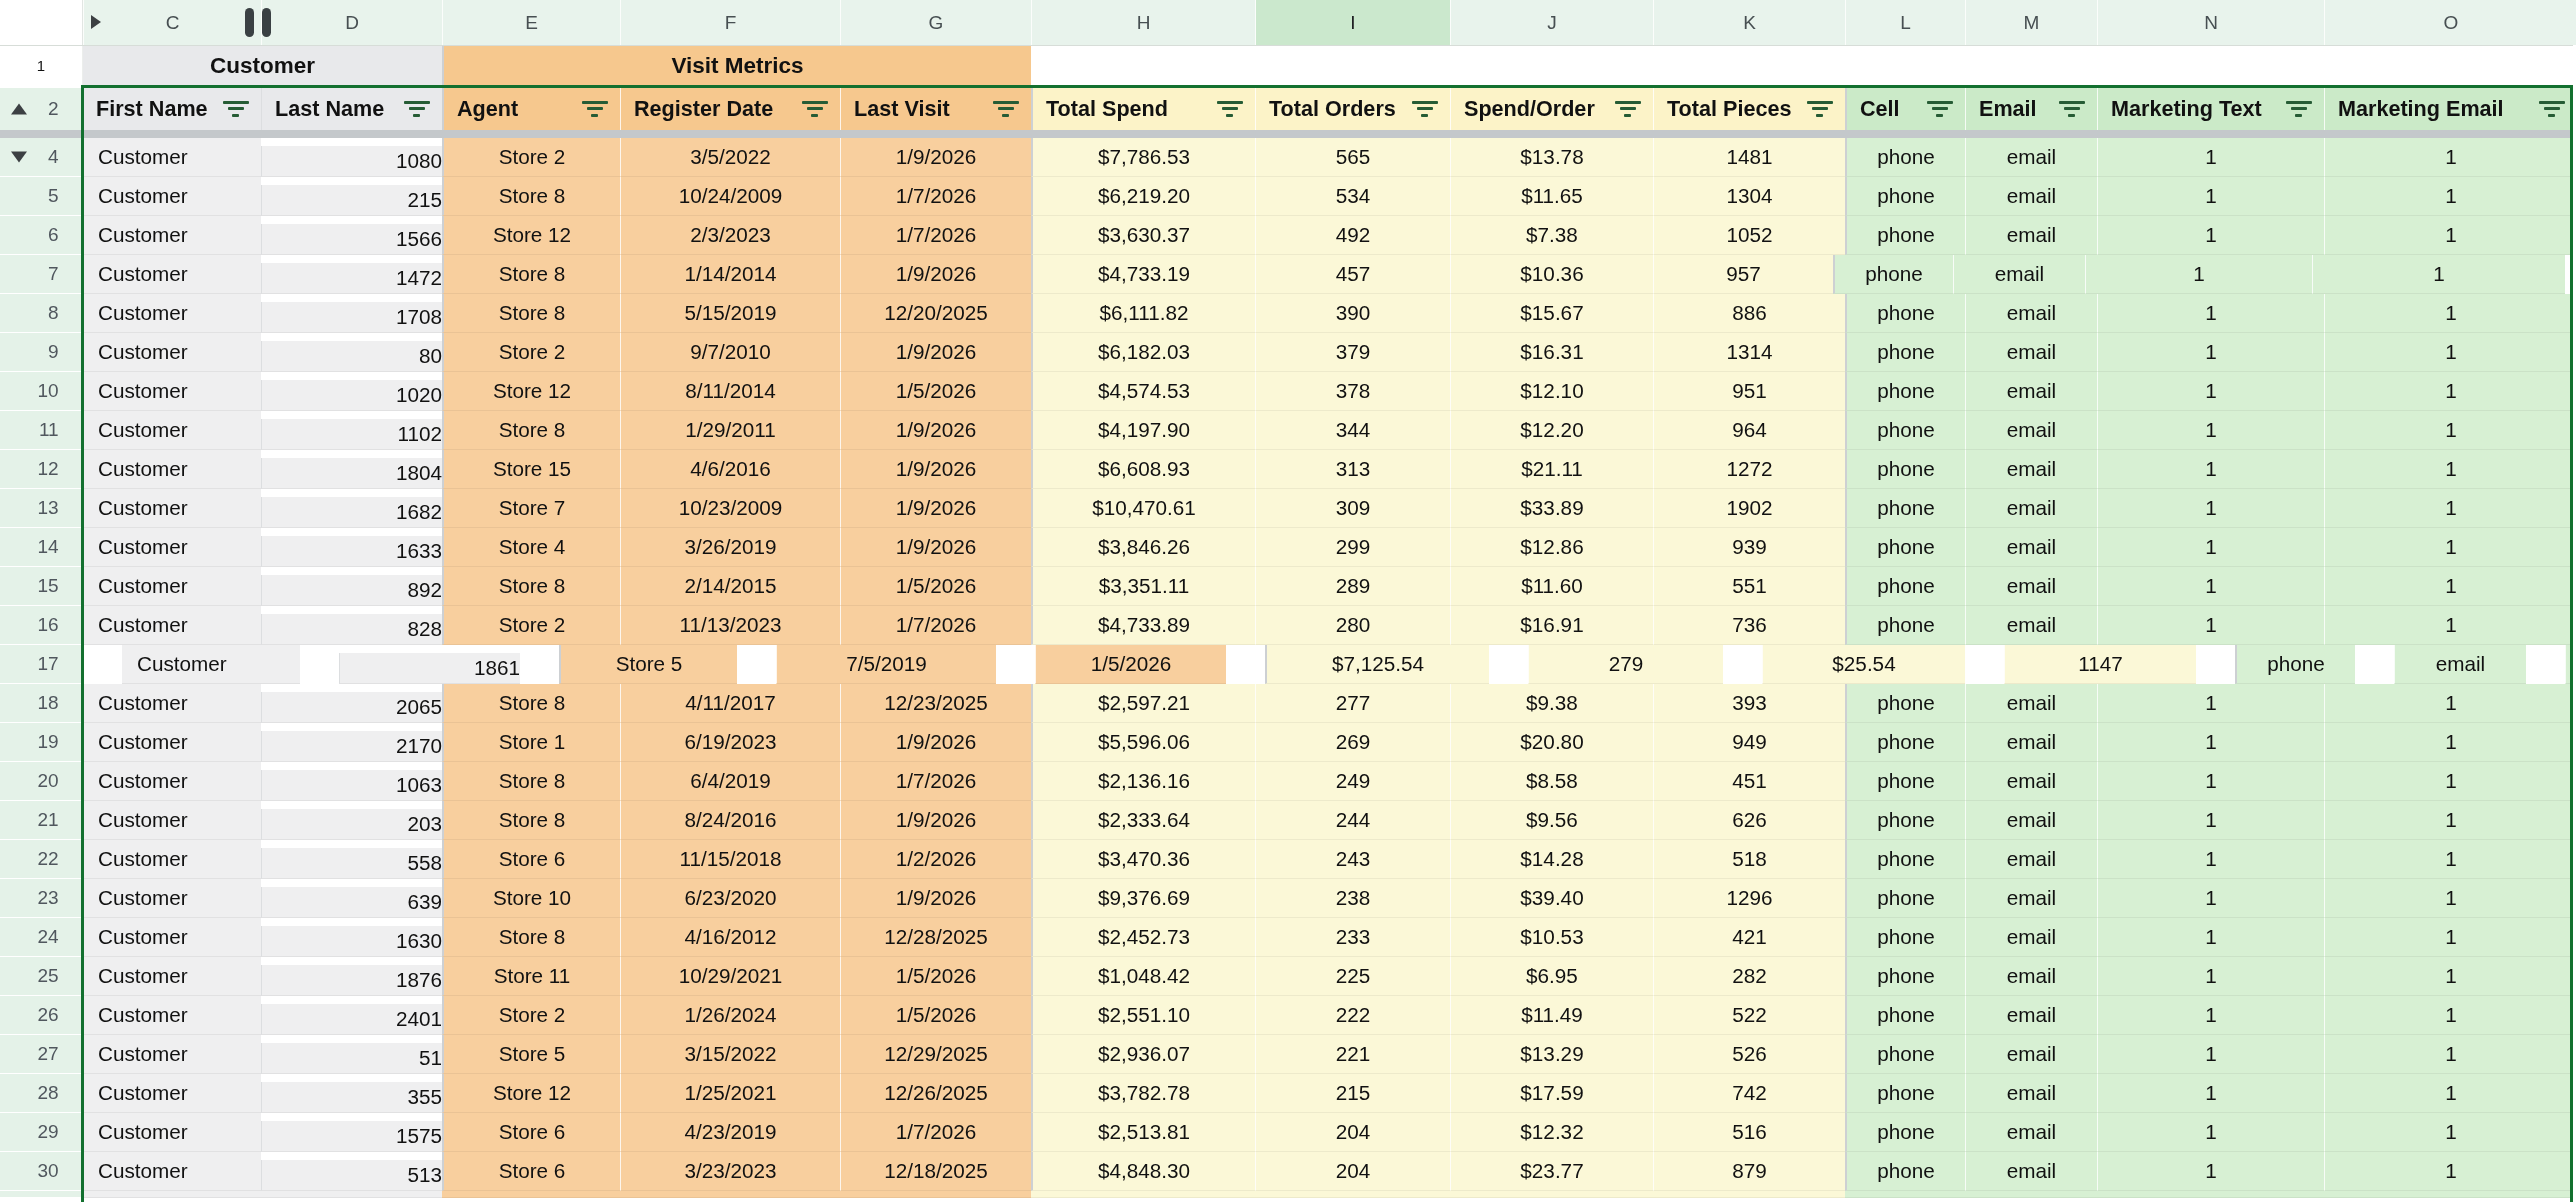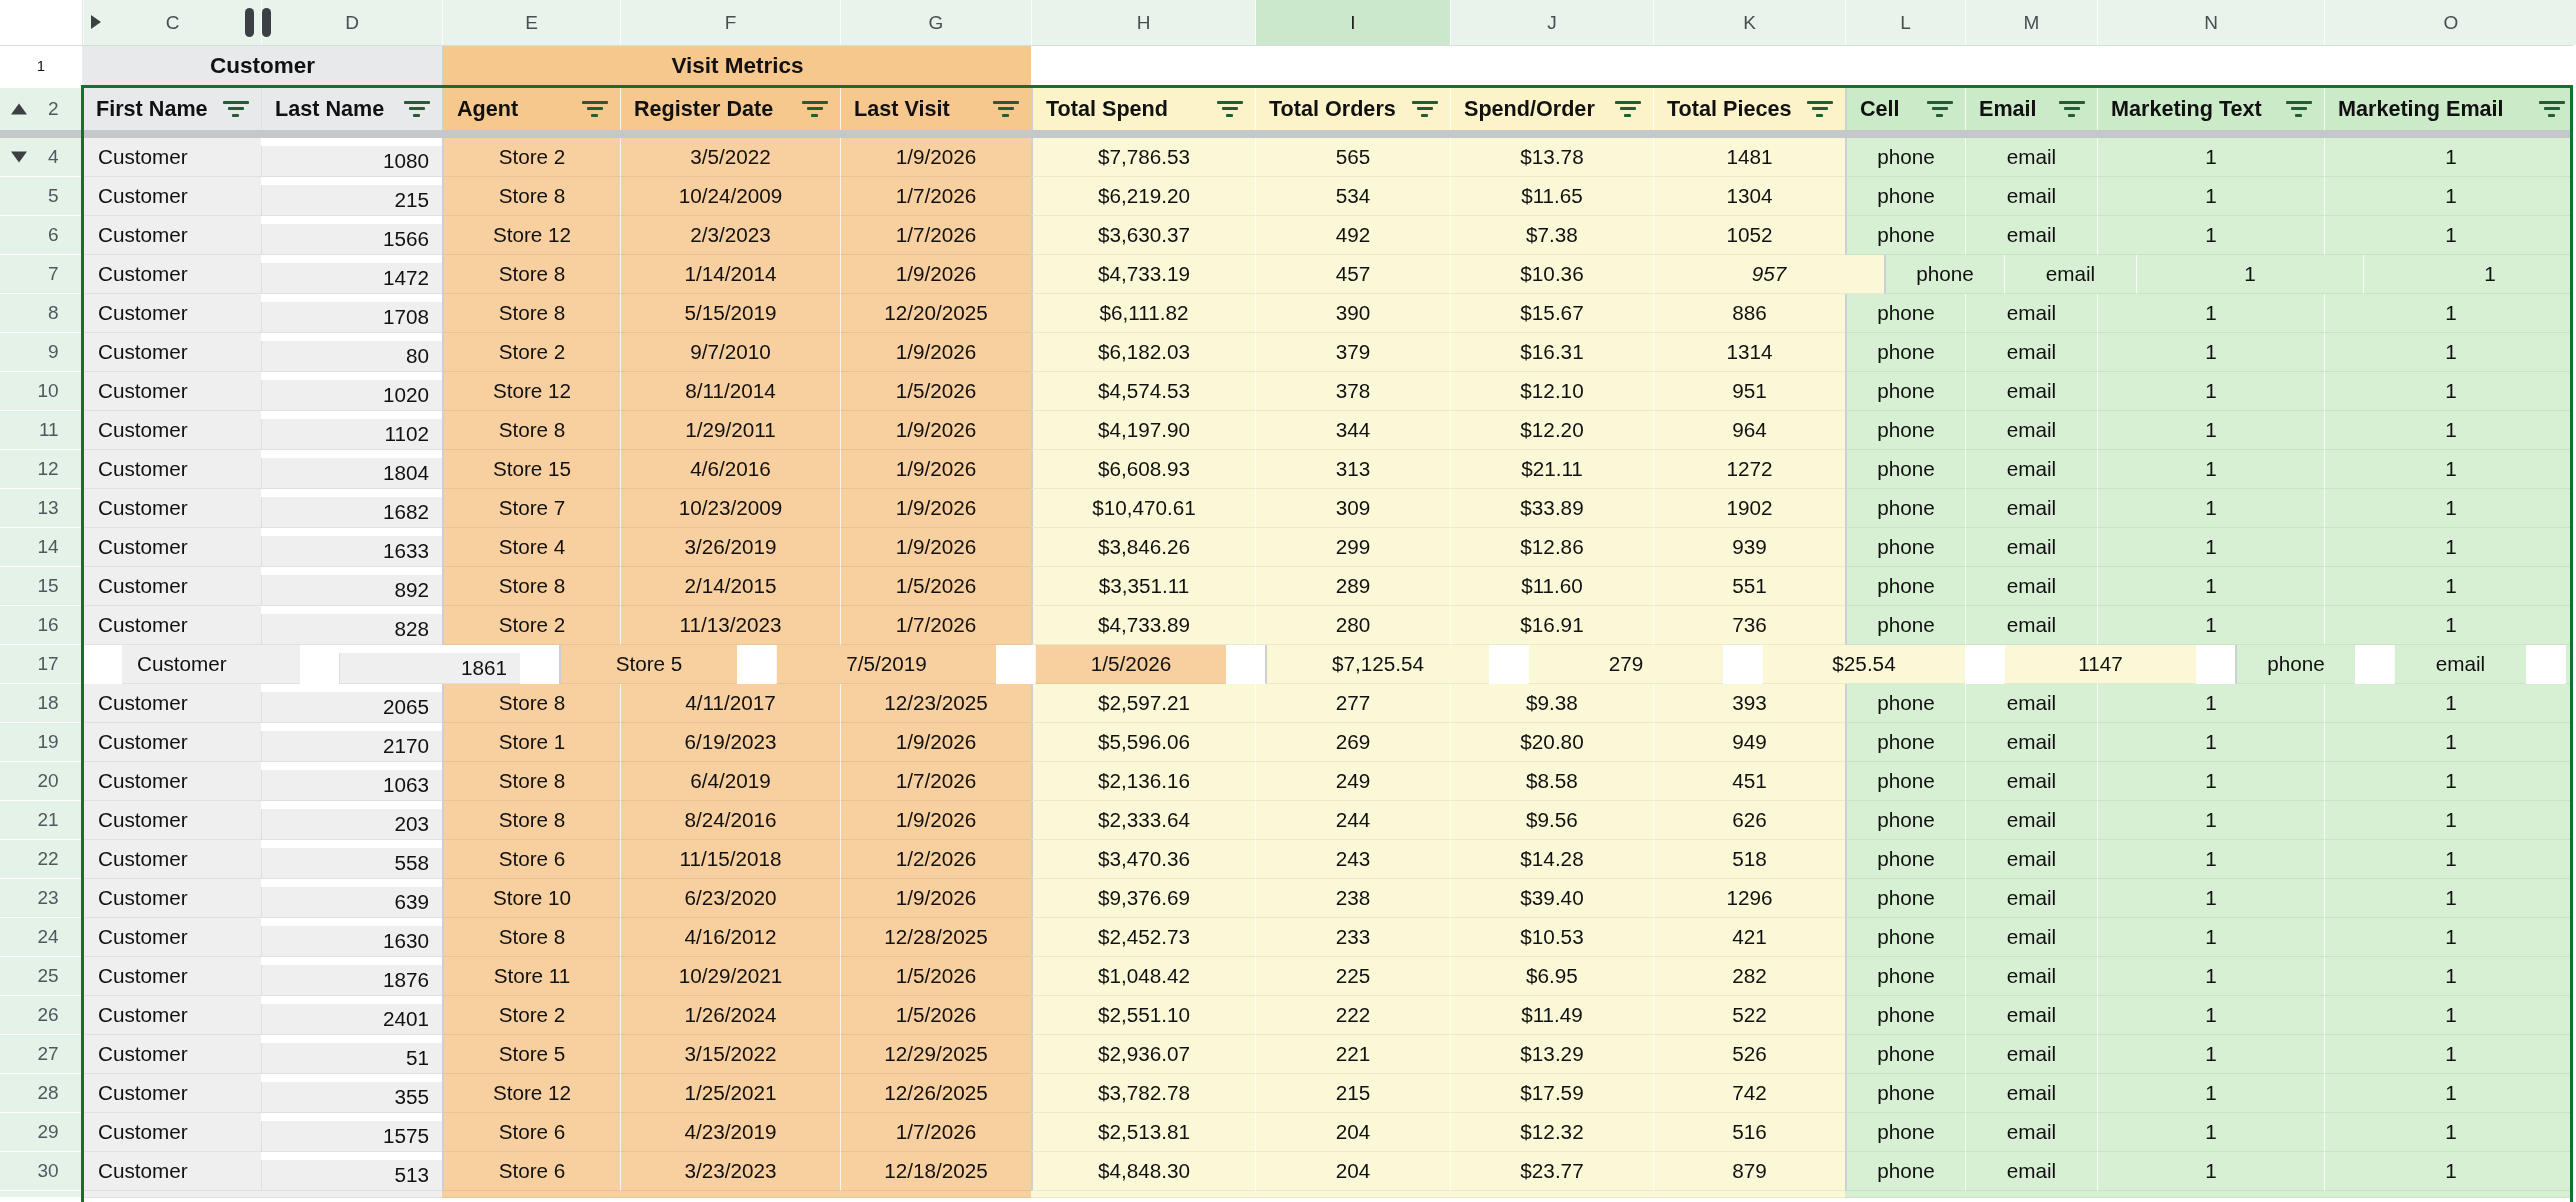--- a/index.html
+++ b/index.html
@@ -3,21 +3,21 @@
 <meta charset="utf-8">
 <style>
   html,body{margin:0;padding:0;background:#fff;}
   #app{
     position:relative;width:2576px;height:1203px;overflow:hidden;
     font-family:"Liberation Sans", sans-serif;color:#111;background:#fff;
   }
   .cell{box-sizing:border-box;display:flex;align-items:center;overflow:hidden;white-space:nowrap;flex:0 0 auto;}
   .ac{justify-content:center;}
   .al{justify-content:flex-start;padding-left:15px;}
-  .ar{justify-content:flex-end;padding-right:13px;margin-top:8px;}
+  .ar{justify-content:flex-end;margin-top:8px;}
 
   
   .strip{display:flex;height:45px;background:var(--strip);border-bottom:1.9px solid #d7ddd8;position:relative;}
   .corner{background:#fff;border-right:1.9px solid #e2e6e3;}
   .colhdr{font-size:19px;color:#474f52;justify-content:center;border-left:1.9px solid #fbfdfb;}
   .colhdr.sel{background:var(--stripsel);color:#202124;}
 
   
   .row1{display:flex;height:39px;}
   .row1 .rh1{background:#fff;border-right:1.9px solid #eceeec;}
@@ -259,21 +259,21 @@
     <div class="drow" style="height: 39px;">
       <div class="cell rn" style="width: 83px;">7</div>
       <div class="cell dcell b-customer-d al " style="width: 178px;">Customer</div>
       <div class="cell dcell b-customer-d ar vline-gray" style="width: 181px;">1472</div>
       <div class="cell dcell b-visit-d ac vdiv" style="width: 178px;">Store 8</div>
       <div class="cell dcell b-visit-d ac vline" style="width: 220px;">1/14/2014</div>
       <div class="cell dcell b-visit-d ac vline" style="width: 191px;">1/9/2026</div>
       <div class="cell dcell b-order-d ac vdiv" style="width: 224px;">$4,733.19</div>
       <div class="cell dcell b-order-d ac vline" style="width: 195px;">457</div>
       <div class="cell dcell b-order-d ac vline" style="width: 203px;">$10.36</div>
-      <div class="cell dcell b-order-d ac vline" style="width: 231px; font-style: italic;">957</div>
+      <div class="cell dcell b-order-d ac vline" style="width: 180px;">957</div>
       <div class="cell dcell b-contact-d ac vdiv" style="width: 120px;">phone</div>
       <div class="cell dcell b-contact-d ac vline" style="width: 132px;">email</div>
       <div class="cell dcell b-contact-d ac vline" style="width: 227px;">1</div>
       <div class="cell dcell b-contact-d ac vline" style="width: 253px;">1</div>
     </div>
     <div class="drow" style="height: 39px;">
       <div class="cell rn" style="width: 83px;">8</div>
       <div class="cell dcell b-customer-d al " style="width: 178px;">Customer</div>
       <div class="cell dcell b-customer-d ar vline-gray" style="width: 181px;">1708</div>
       <div class="cell dcell b-visit-d ac vdiv" style="width: 178px;">Store 8</div>

